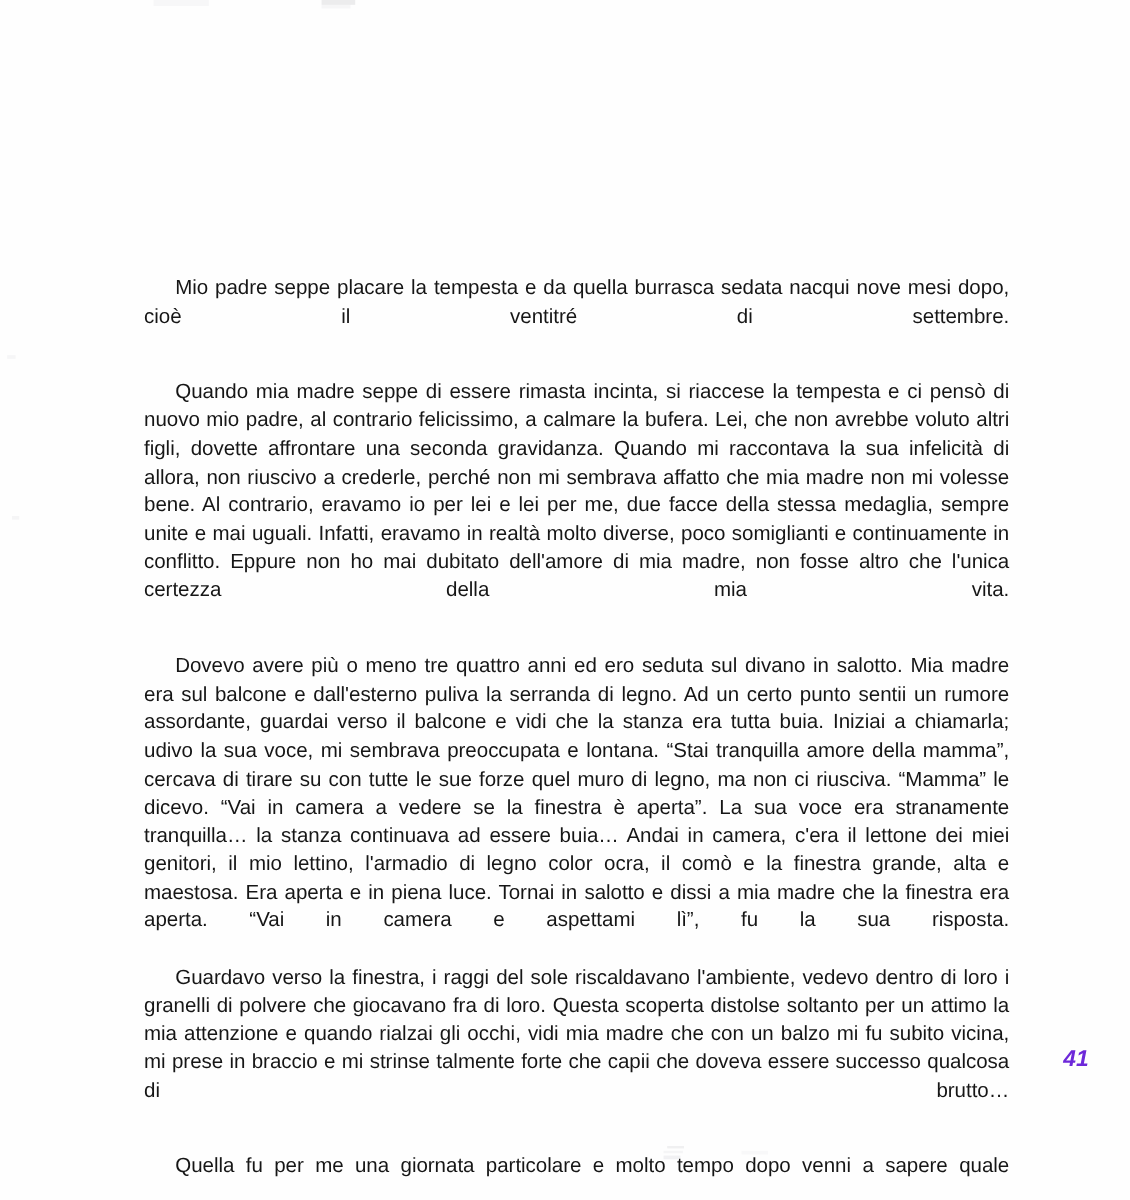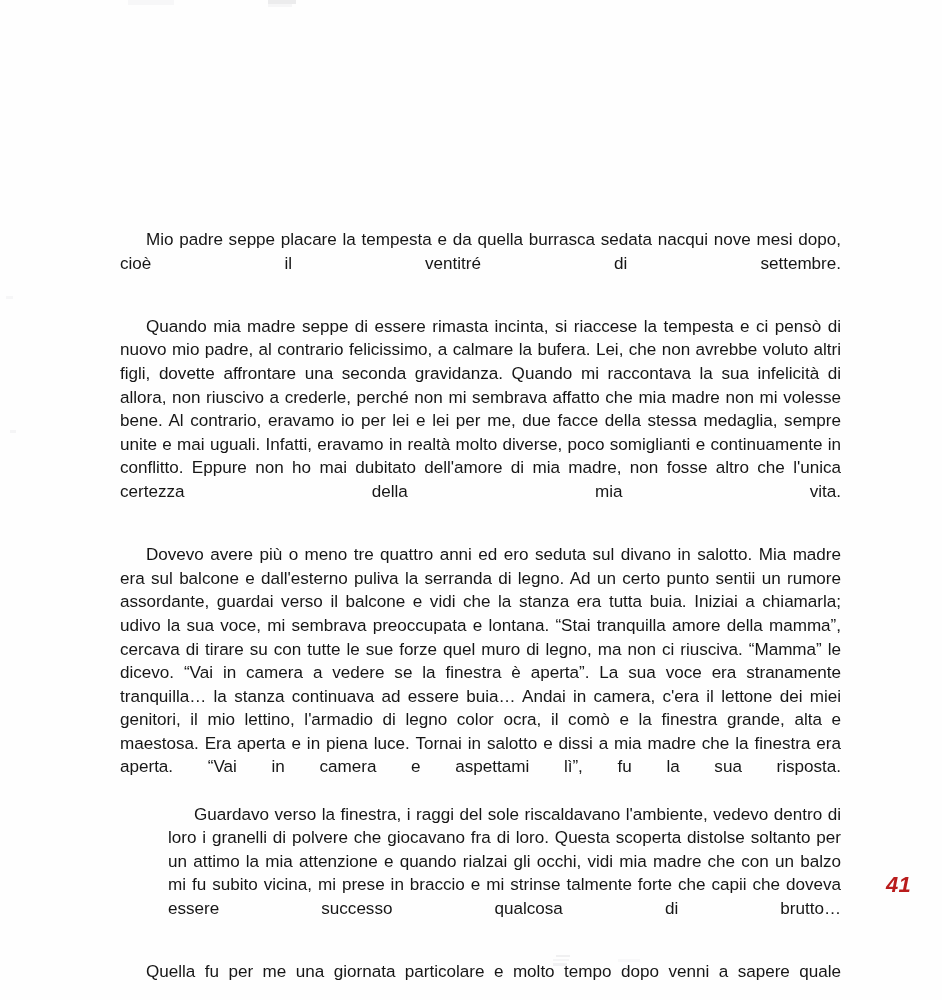--- a/index.html
+++ b/index.html
@@ -55,38 +55,37 @@
     letter-spacing: -0.02px;
     word-spacing: 0.1px;
     font-weight: 400;
     -webkit-font-smoothing: antialiased;
   }
   p.para.gap-before {
     margin-top: 16px;
   }
   p.para.tight-before {
     margin-top: 0px;
-    margin-left: 48px;
   }
   
   p.para::after {
     content: "";
     display: inline-block;
     width: 100%;
   }
 
   
   #page-number {
     position: absolute;
     left: 886px;
     top: 872px;
-    font-size: 22px;
+    font-size: 19px;
     font-style: italic;
     font-weight: 700;
-    color: #b91c1c;
+    color: #6d28d9;
     letter-spacing: 0.2px;
   }
 </style>
 </head>
 <body>
 
 <div id="page">
 
   <div class="artifact a1"></div>
   <div class="artifact a2"></div>

